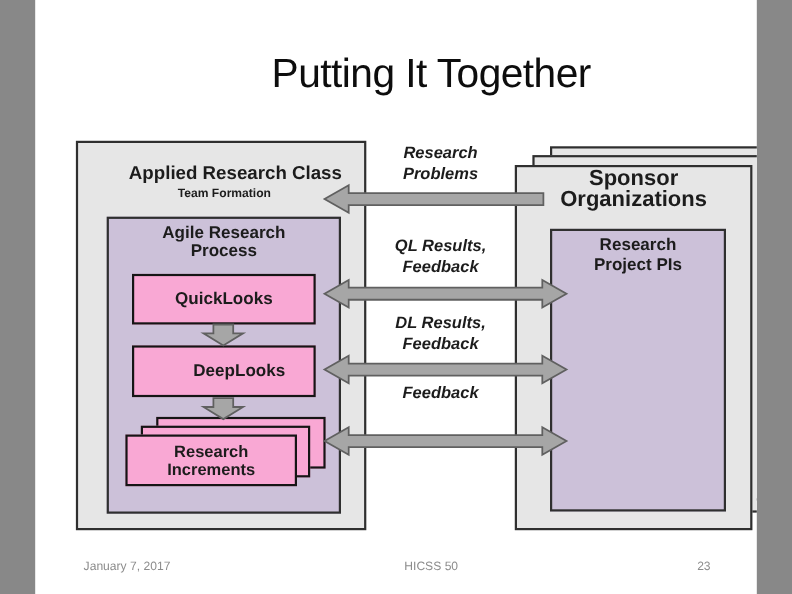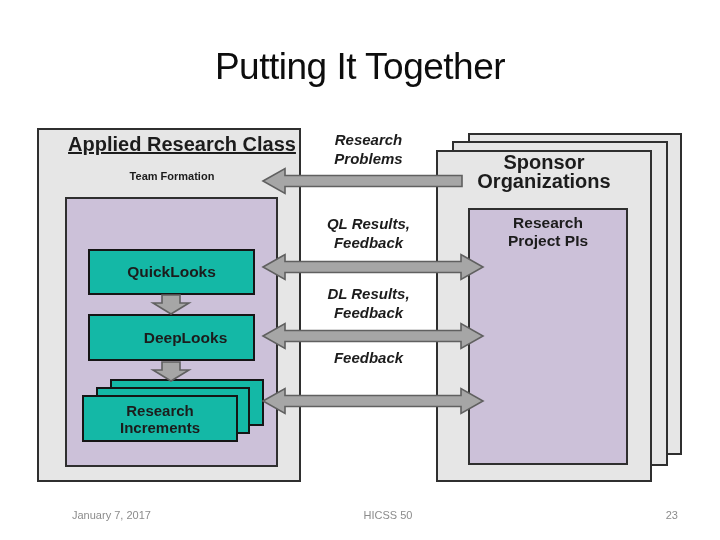--- a/index.html
+++ b/index.html
@@ -1,43 +1,43 @@
 <!DOCTYPE html>
 <html><head>
 <meta charset="utf-8">
 <style>
   html,body { margin:0; padding:0; background:#888; }
   .slide {
-    position:relative; width:720px; height:540px; background:#ffffff;
+    position:relative; width:656px; height:540px; background:#ffffff;
     font-family:"Liberation Sans","DejaVu Sans",sans-serif; overflow:hidden;
     margin:0 auto;
   }
   .abs { position:absolute; box-sizing:border-box; }
   .title {
     position:absolute; left:0; top:46px; width:720px; margin:0;
     text-align:center; font-size:37px; font-weight:400; color:#0d0d0d;
     letter-spacing:-0.5px;
   }
   .gray   { background:#e6e6e6; border:2px solid #2f2f2f; }
   .purple { background:#ccc1d9; border:2px solid #2f2f2f; }
   .white-box {
-    background:#14b8a6; border:2px solid #151515;
+    background:#f9a8d4; border:2px solid #151515;
     display:flex; align-items:center; justify-content:center;
     text-align:center; font-weight:bold; color:#1c1c1c;
   }
   .box-title { position:absolute; font-weight:bold; color:#1c1c1c; text-align:center; }
   .two-line span { display:block; }
   .mid-label {
     position:absolute; left:298px; width:141px; text-align:center;
     font-weight:bold; font-style:italic; font-size:15px; line-height:18.5px;
     color:#1c1c1c;
   }
   .mid-label span { display:block; }
   .arrows { position:absolute; left:0; top:0; z-index:20; pointer-events:none; }
-  .footer-text { position:absolute; top:509px; font-size:11px; color:#8c8c8c;margin-left:28px; }
+  .footer-text { position:absolute; top:509px; font-size:11px; color:#8c8c8c; }
 </style>
 </head>
 <body>
 
 <div class="slide">
 
   <h1 class="title">Putting It Together</h1>
 
   <div class="abs gray" style="left:468px; top:133px; width:214px; height:322px; z-index:1;"></div>
   <div class="abs gray" style="left:452px; top:141px; width:216px; height:325px; z-index:2;"></div>
@@ -48,24 +48,28 @@
     <span>Organizations</span>
   </div>
 
   <div class="abs purple" style="left:468px; top:208px; width:160px; height:257px; z-index:4;"></div>
   <div class="box-title two-line" style="left:468px; top:214px; width:160px; font-size:15.5px; line-height:17.5px; z-index:5;">
     <span>Research</span>
     <span>Project PIs</span>
   </div>
 
   <div class="abs gray" style="left:37px; top:128px; width:264px; height:354px; z-index:3;"></div>
-  <div class="box-title" style="left:62px; top:133px; width:240px; font-size:20px; z-index:5;text-decoration:underline;">Applied Research Class</div>
+  <div class="box-title" style="left:62px; top:148px; width:240px; font-size:17px; z-index:5;">Applied Research Class</div>
   <div class="box-title" style="left:52px; top:170px; width:240px; font-size:11px; z-index:5;">Team Formation</div>
 
   <div class="abs purple" style="left:65px; top:197px; width:213px; height:270px; z-index:4;"></div>
+  <div class="box-title two-line" style="left:65px; top:203px; width:213px; font-size:15.5px; line-height:17px; z-index:5;">
+    <span>Agile Research</span>
+    <span>Process</span>
+  </div>
 
   <div class="abs white-box" style="left:88px; top:249px; width:167px; height:46px; font-size:15.5px; z-index:5;">
     <span>QuickLooks</span>
   </div>
   <div class="abs white-box" style="left:88px; top:314px; width:167px; height:47px; font-size:15.5px; z-index:5;padding-left:28px;">
     <span>DeepLooks</span>
   </div>
 
   <div class="abs white-box" style="left:110px; top:379px; width:154px; height:47px; z-index:5;"></div>
   <div class="abs white-box" style="left:96px; top:387px; width:154px; height:47px; z-index:6;"></div>

